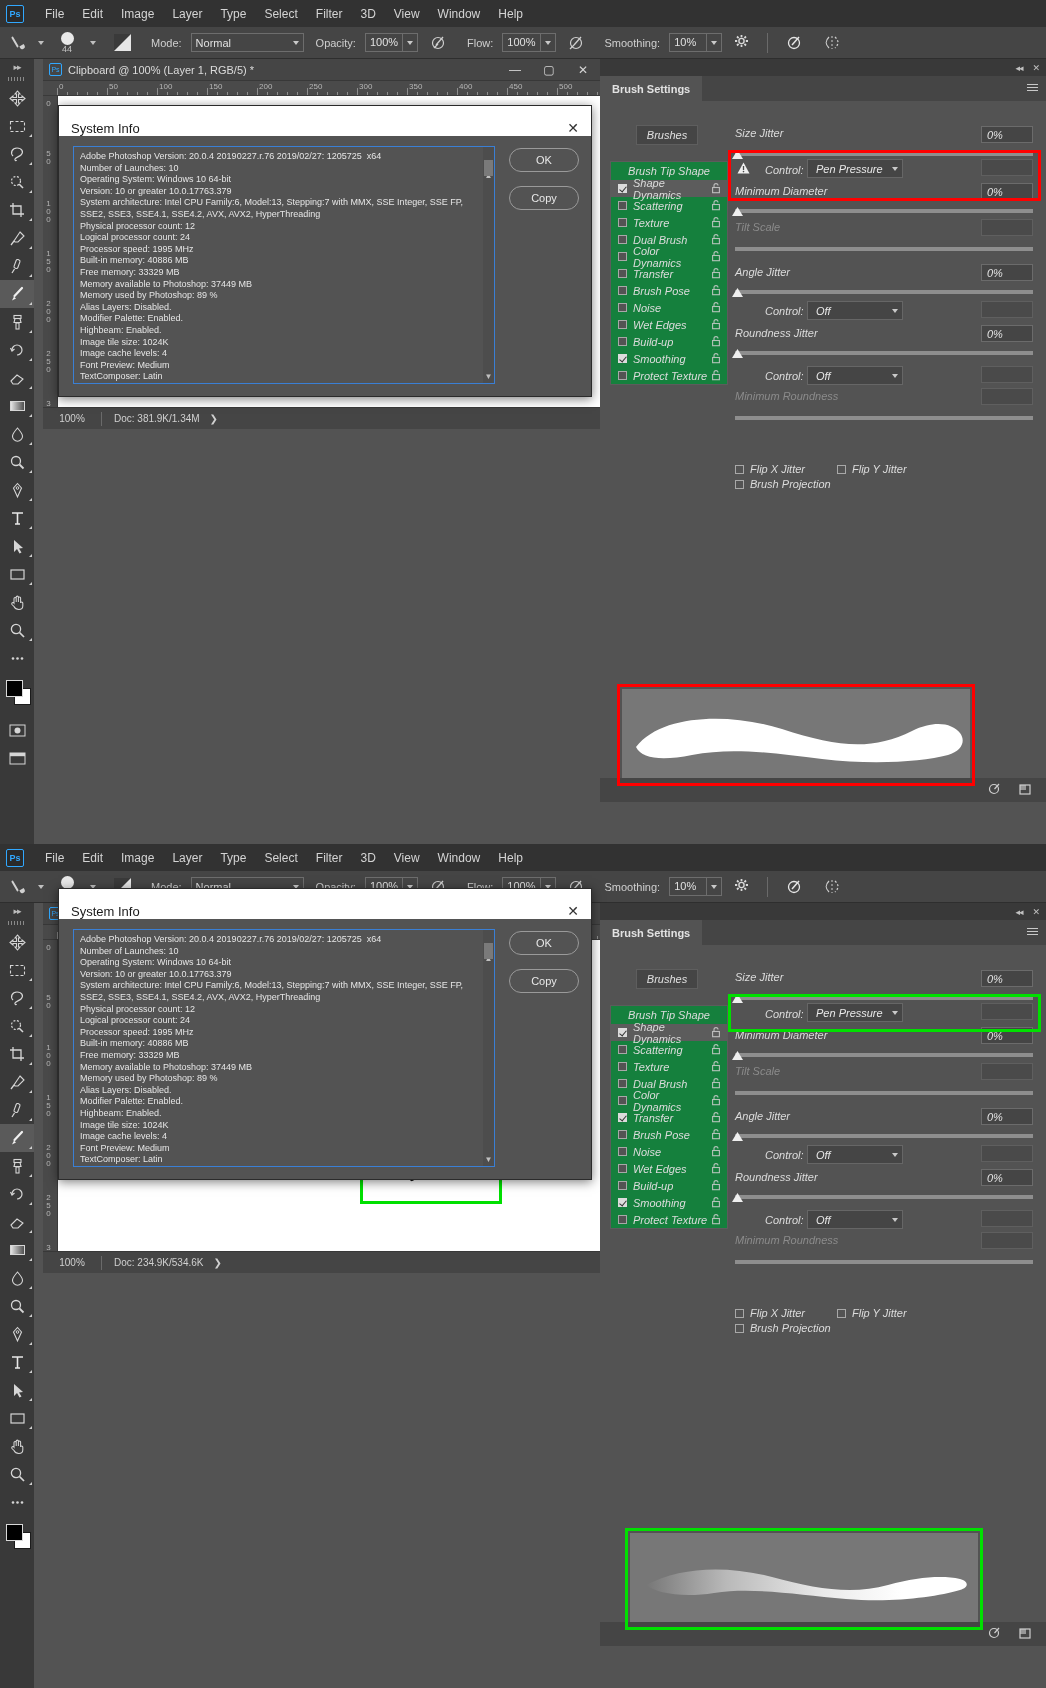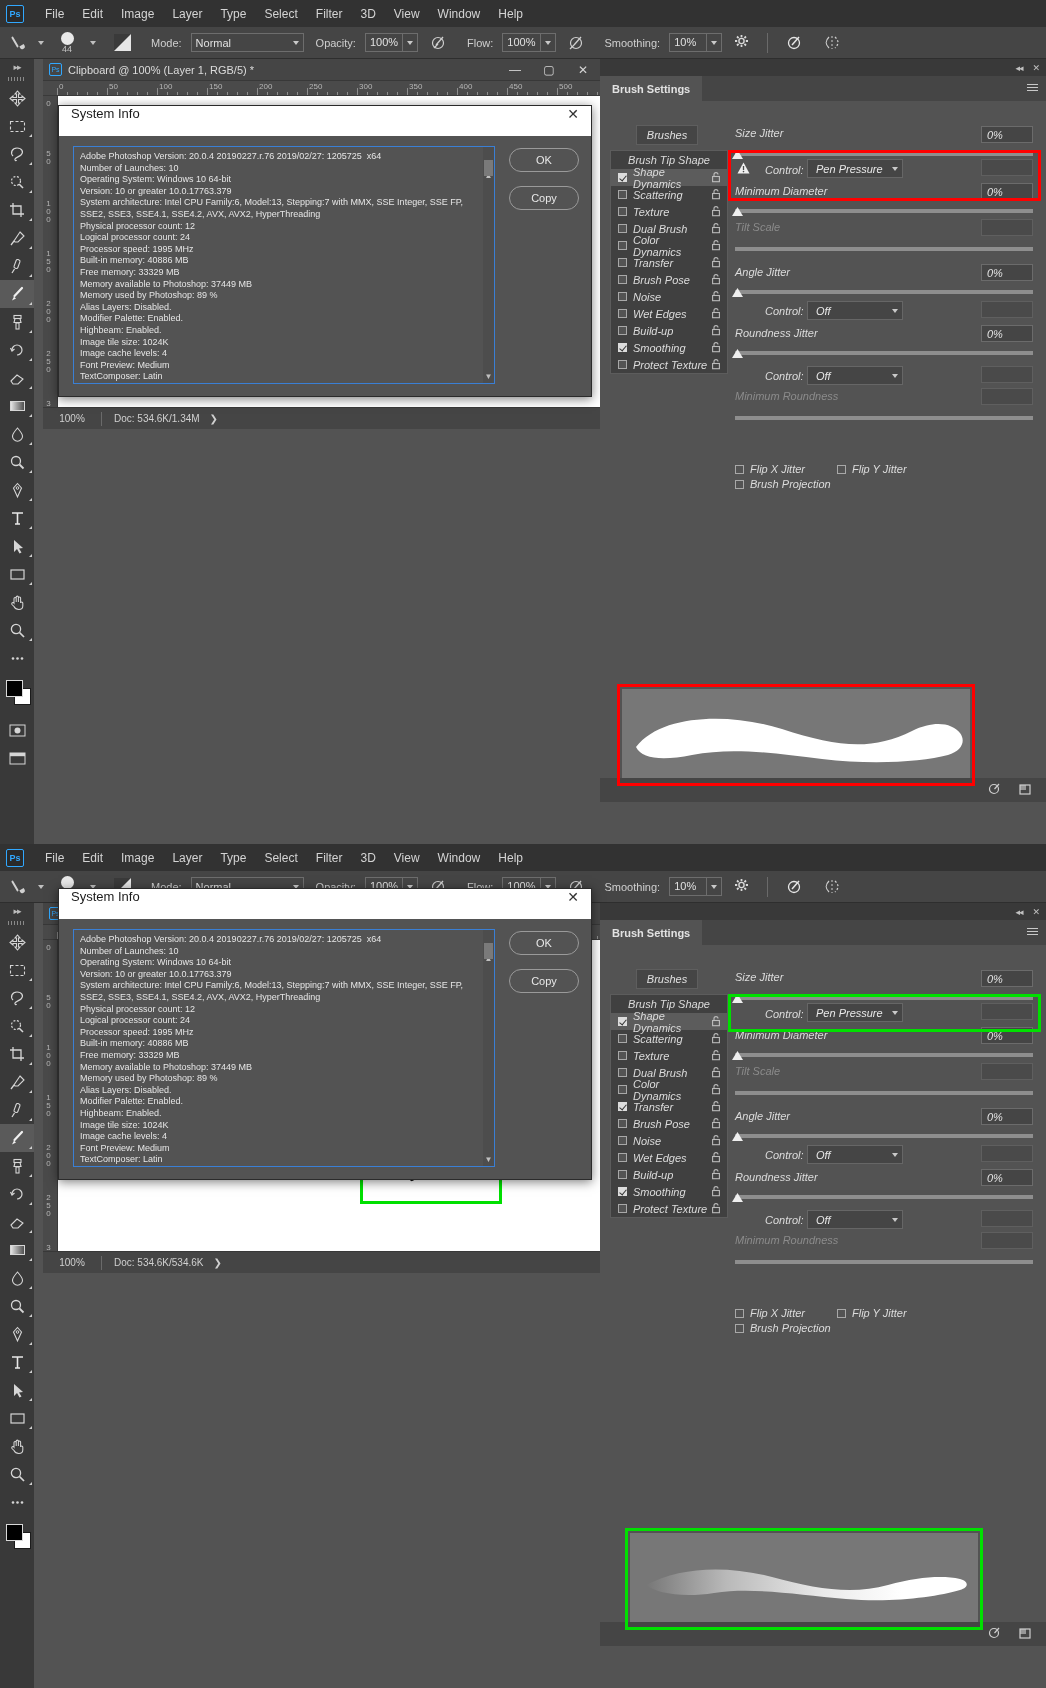--- a/index.html
+++ b/index.html
@@ -82,21 +82,21 @@
   .ruler-v .vlabel { position: absolute; left: 1px; font-size: 8px; color: #b6b6b6; width: 9px; line-height: 8px; text-align: center; }
   .canvas-area { position: absolute; left: 15px; top: 37px; right: 0; bottom: 22px; background: #fff; }
   .doc-status { position: absolute; left: 0; bottom: 0; height: 22px; width: 100%; background: #454545; display: flex; align-items: center; font-size: 10px; color: #d0d0d0; border-top: 1px solid #383838; }
   .doc-status .zoomv { width: 58px; text-align: center; }
   .doc-status .divs { width: 1px; height: 14px; background: #6a6a6a; }
   .doc-status .docinfo { padding-left: 12px; }
   .doc-status .arrow { margin-left: 10px; }
 
   
   .sysinfo { position: absolute; background: #535353; border: 1px solid #2b2b2b; box-shadow: 0 2px 10px rgba(0,0,0,0.5); }
-  .sysinfo-title { height: 30px; background: #fff; display: flex; align-items: flex-start; padding: 0 8px 0 12px; }
+  .sysinfo-title { height: 30px; background: #fff; display: flex; align-items: flex-end; padding: 0 8px 0 12px; }
   .sysinfo-title .t { flex: 1; color: #1a1a1a; font-size: 13px; }
   .sysinfo-close { width: 20px; text-align: center; color: #333; font-size: 14px; }
   .sysinfo-body { display: flex; padding: 10px 12px 12px 14px; }
   .sysinfo-text {
     flex: 1; background: #535353; border: 1px solid #3a7fd5; height: 238px;
     font-size: 9px; line-height: 11.6px; color: #e6e6e6; padding: 4px 6px;
     position: relative; overflow: hidden; white-space: pre-wrap;
     font-family: "Liberation Sans", sans-serif;
   }
   .si-scroll { position: absolute; right: 0; top: 0; width: 11px; height: 100%; background: #4d4d4d; }
@@ -107,21 +107,21 @@
 
   
   .bs-panel { position: absolute; background: #535353; }
   .bs-topbar { height: 17px; background: #393939; display: flex; align-items: center; justify-content: flex-end; padding-right: 7px; gap: 10px; }
   .bs-topbar .chv { font-size: 9px; color: #c0c0c0; letter-spacing: -1px; }
   .bs-tabrow { height: 25px; background: #454545; display: flex; align-items: stretch; position: relative; }
   .bs-tab { background: #535353; display: flex; align-items: center; padding: 0 12px; font-size: 11px; color: #e2e2e2; font-weight: bold; }
   .bs-menu-icon { position: absolute; right: 8px; top: 8px; width: 11px; height: 9px; background: repeating-linear-gradient(180deg,#c9c9c9 0 1px,transparent 1px 3px); }
   .bs-content { position: relative; background: #535353; font-style: italic; }
   .brushes-btn { position: absolute; left: 36px; top: 24px; width: 62px; height: 20px; background: #454545; border: 1px solid #5e5e5e; color: #e0e0e0; font-size: 11px; display: flex; align-items: center; justify-content: center; }
-  .bs-list { position: absolute; left: 10px; top: 49px; width: 118px; background: #404040; border: 1px solid #5c5c5c; }
+  .bs-list { position: absolute; left: 10px; top: 60px; width: 118px; background: #15803d; border: 1px solid #5c5c5c; }
   .bs-list-head { height: 18px; display: flex; align-items: center; justify-content: center; font-size: 11px; color: #dcdcdc; }
   .bs-row { height: 17px; display: flex; align-items: center; padding-left: 7px; font-size: 11px; color: #dcdcdc; }
   .bs-row.sel { background: #5c5c5c; }
   .cb { width: 9px; height: 9px; border: 1px solid #a8a8a8; background: #535353; margin-right: 6px; position: relative; flex: none; }
   .cb.on { background: #dcdcdc; border-color: #dcdcdc; }
   .cb.on::after { content: ""; position: absolute; left: 2px; top: 0px; width: 3px; height: 6px; border: solid #333; border-width: 0 1.4px 1.4px 0; transform: rotate(40deg); }
   .bs-row .lbl { flex: 1; }
   .lock-icon { width: 12px; margin-right: 5px; opacity: 0.85; }
 
   
@@ -467,21 +467,21 @@
         <div class="vlabel" style="top: 104px;">1<br>0<br>0</div>
         <div class="vlabel" style="top: 154px;">1<br>5<br>0</div>
         <div class="vlabel" style="top: 204px;">2<br>0<br>0</div>
         <div class="vlabel" style="top: 254px;">2<br>5<br>0</div>
         <div class="vlabel" style="top: 304px;">3<br>0</div>
       </div>
     <div class="canvas-area"></div>
     <div class="doc-status">
       <div class="zoomv">100%</div>
       <div class="divs"></div>
-      <div class="docinfo">Doc: 534.6K/1.34M</div>
+      <div class="docinfo">Doc: 381.9K/1.34M</div>
       <div class="arrow">❯</div>
     </div>
   </div>
 
   <div class="sysinfo" style="left:58px; top:105px; width:534px;">
     <div class="sysinfo-title">
       <div class="t">System Info</div>
       <div class="sysinfo-close">✕</div>
     </div>
     <div class="sysinfo-body">
@@ -1034,21 +1034,21 @@
           <path d="M86 44 C76 56, 66 68, 58 82" stroke="#111" stroke-width="6" fill="none" stroke-linecap="round"></path>
           <path d="M70 36 C80 44, 90 50, 100 52" stroke="#222" stroke-width="5" fill="none" stroke-linecap="round"></path>
           <path d="M16 84 C40 80, 70 82, 100 86" stroke="#555" stroke-width="4" fill="none" stroke-linecap="round" opacity="0.6"></path>
         </svg>
       </div>
       <div class="highlight-box green" style="left:302px; top:138px; width:142px; height:126px;"></div>
     </div>
     <div class="doc-status">
       <div class="zoomv">100%</div>
       <div class="divs"></div>
-      <div class="docinfo">Doc: 534.6K/534.6K</div>
+      <div class="docinfo">Doc: 234.9K/534.6K</div>
       <div class="arrow">❯</div>
     </div>
   </div>
 
   <div class="sysinfo" style="left:58px; top:44px; width:534px;">
     <div class="sysinfo-title">
       <div class="t">System Info</div>
       <div class="sysinfo-close">✕</div>
     </div>
     <div class="sysinfo-body">

